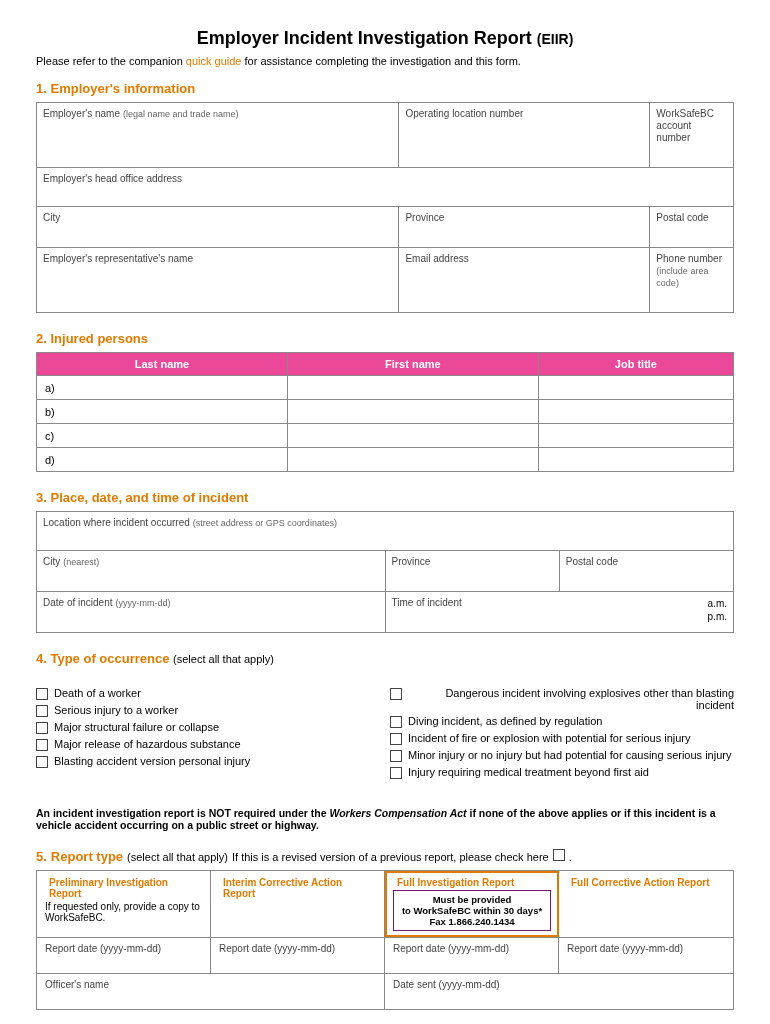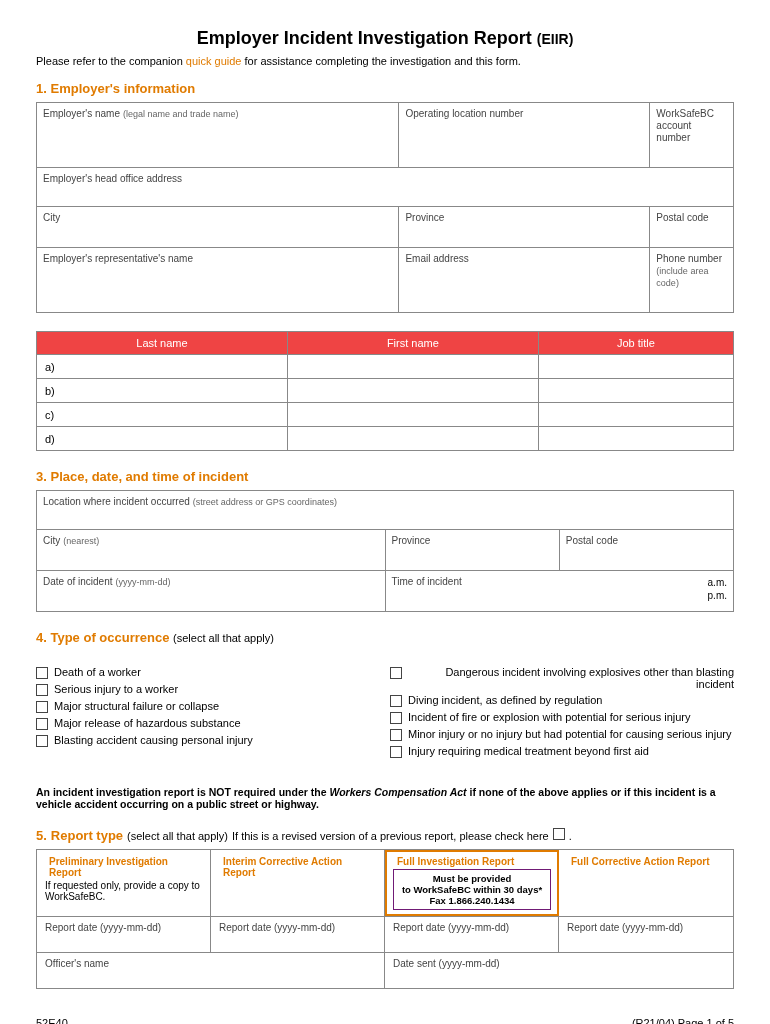--- a/index.html
+++ b/index.html
@@ -62,24 +62,24 @@
     .field-value-area {
       min-height: 20px;
     }
     
     .injured-table {
       width: 100%;
       border-collapse: collapse;
       border: 1px solid #888;
     }
     .injured-table th {
-      background: #ef4444;
+      background: #ec4899;
       color: #fff;
       font-size: 11px;
-      font-weight: normal;
+      font-weight: bold;
       padding: 5px 8px;
       border: 1px solid #888;
     }
     .injured-table td {
       border: 1px solid #888;
       padding: 5px 8px;
       height: 24px;
       font-size: 11px;
     }
     .row-label {
@@ -265,20 +265,24 @@
         <span class="field-label">Phone number</span>
         <span class="field-sublabel">(include area code)</span>
         <div class="field-value-area"></div>
       </td>
     </tr>
   </tbody>
     </table>
 </div>
 
 <div class="section">
+  <div class="section-title">
+    <span>2.</span>
+    <span>Injured persons</span>
+  </div>
   <table class="injured-table">
     <thead>
       <tr>
         <th style="width:36%">Last name</th>
         <th style="width:36%">First name</th>
         <th style="width:28%">Job title</th>
       </tr>
     </thead>
     <tbody>
       <tr>
@@ -382,21 +386,21 @@
       <div class="checkbox-item">
         <span class="cb"></span>
         <span>Major structural failure or collapse</span>
       </div>
       <div class="checkbox-item">
         <span class="cb"></span>
         <span>Major release of hazardous substance</span>
       </div>
       <div class="checkbox-item">
         <span class="cb"></span>
-        <span>Blasting accident causing personal injury</span>
+        <span>Blasting accident version personal injury</span>
       </div>
     </div>
     <div>
       <div class="checkbox-item">
         <span class="cb"></span>
         <span>Dangerous incident involving explosives other than blasting incident</span>
       </div>
       <div class="checkbox-item">
         <span class="cb"></span>
         <span>Diving incident, as defined by regulation</span>

